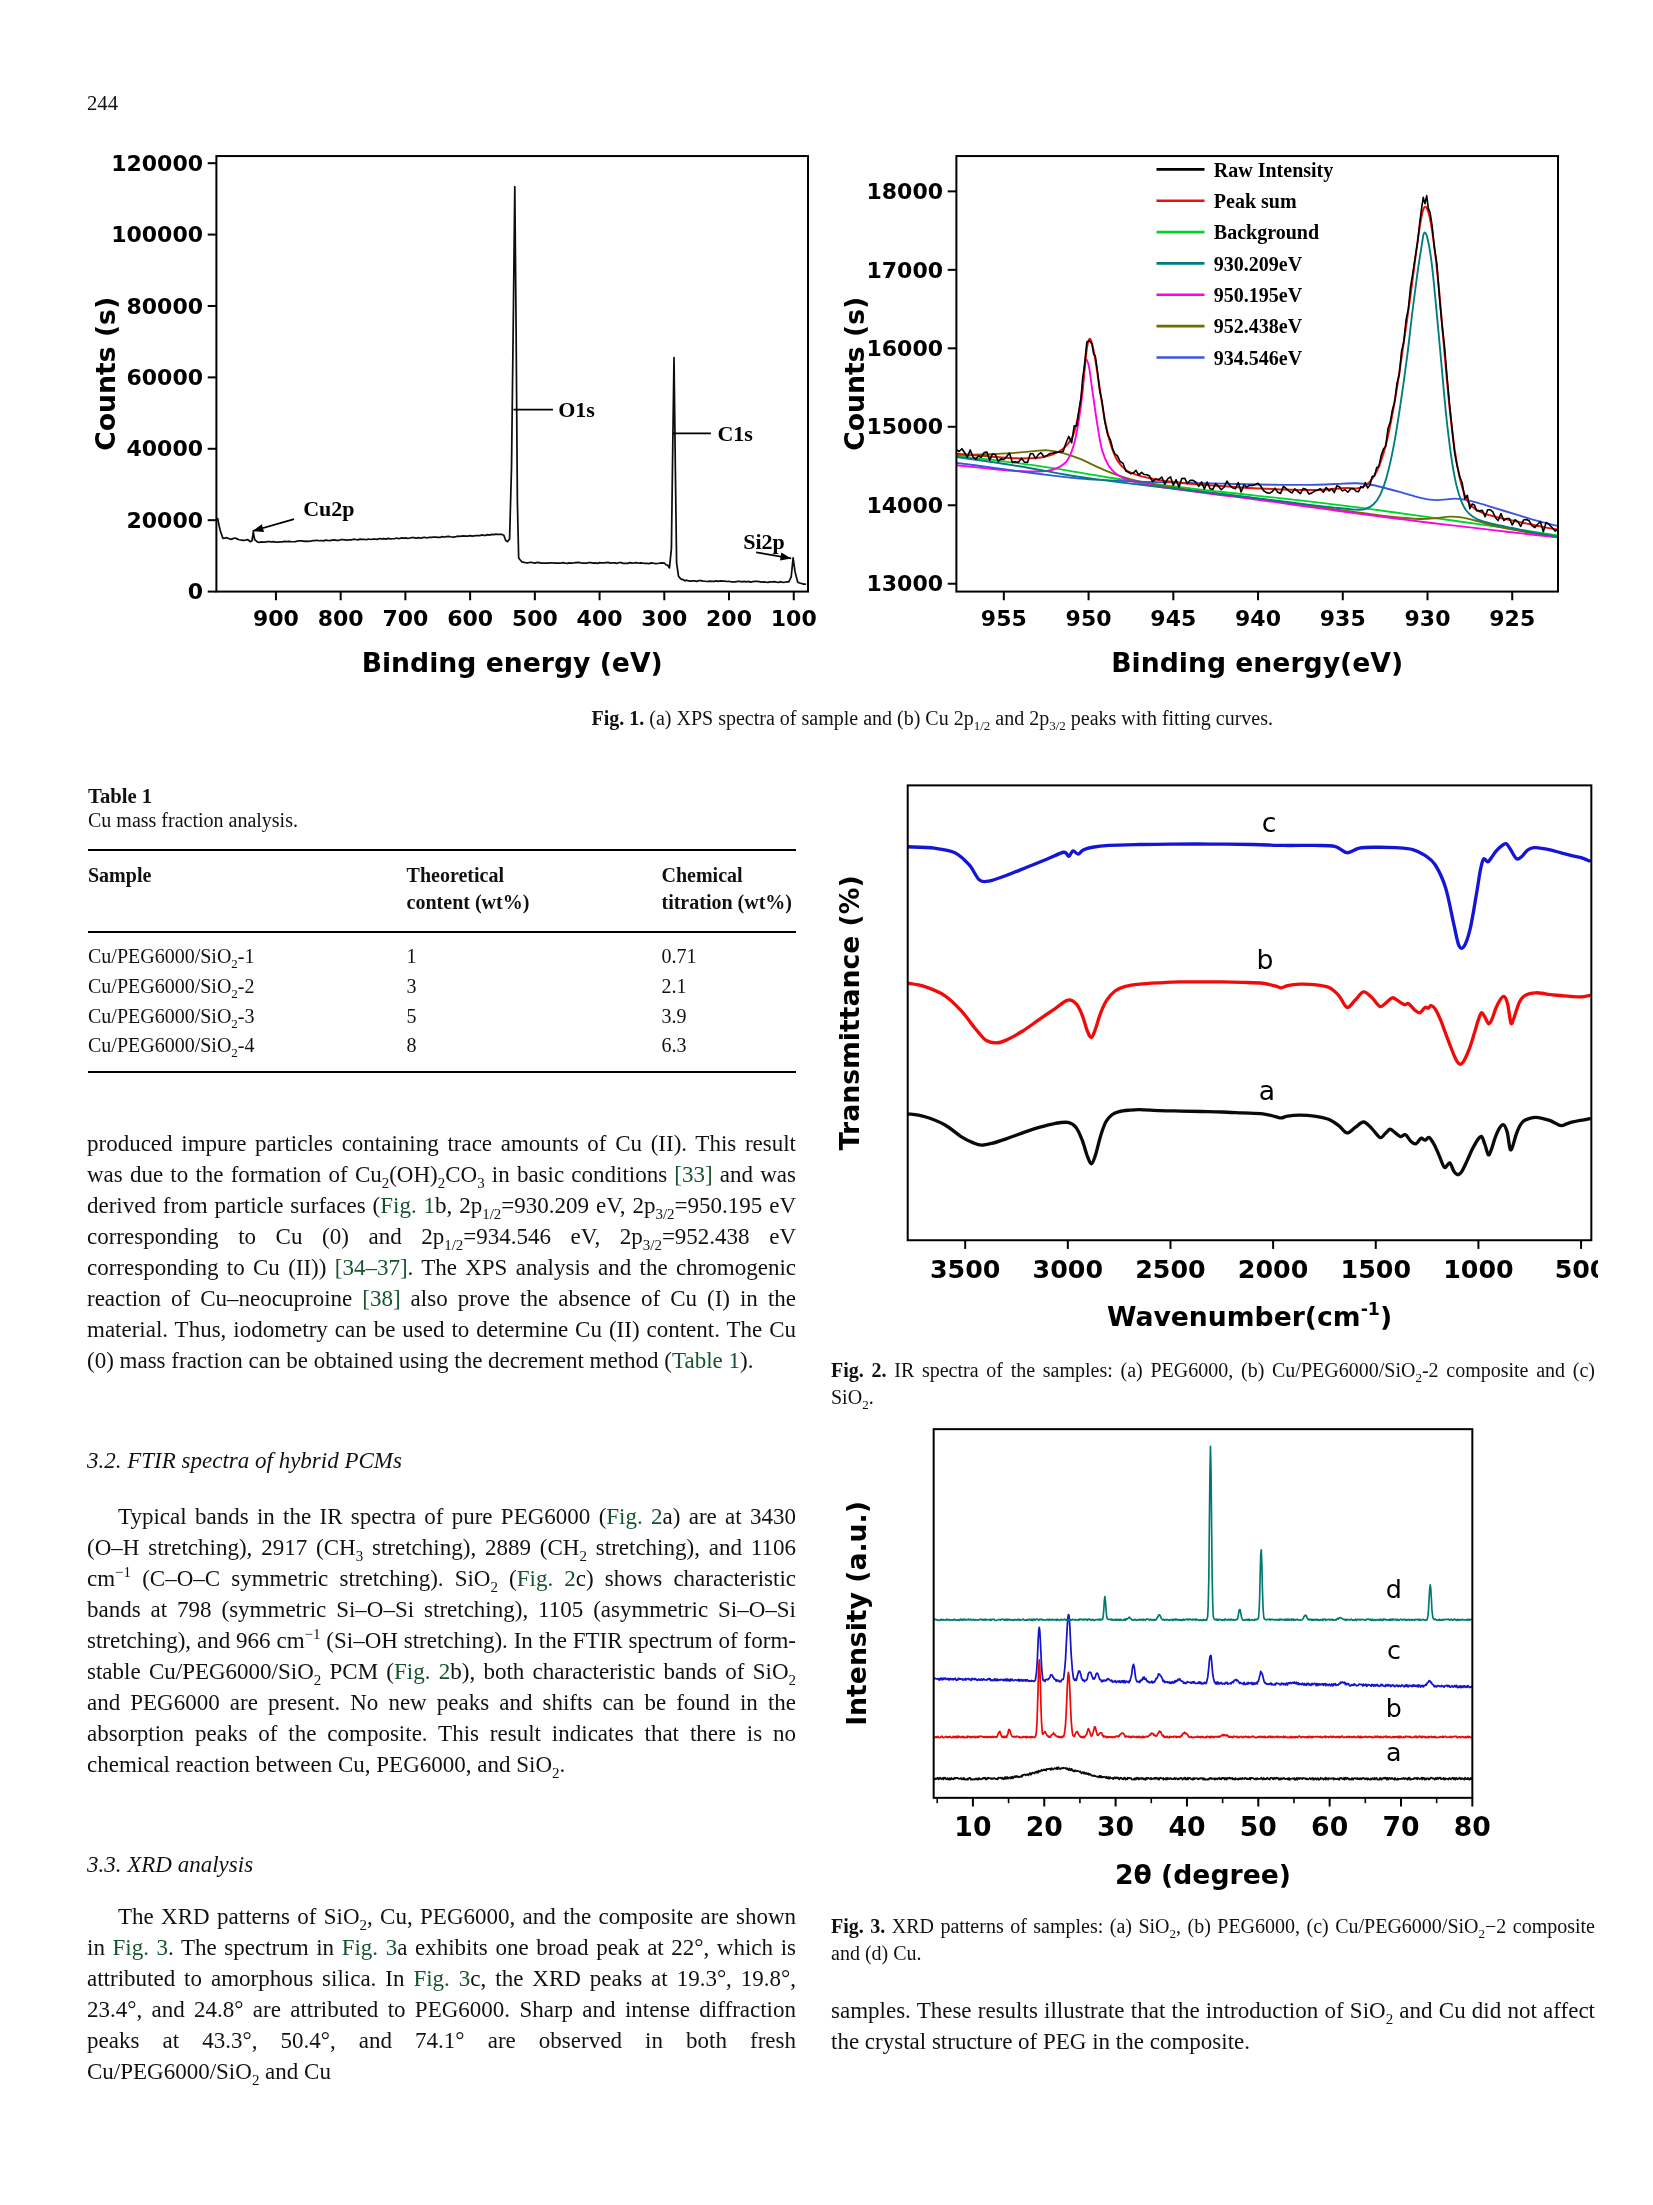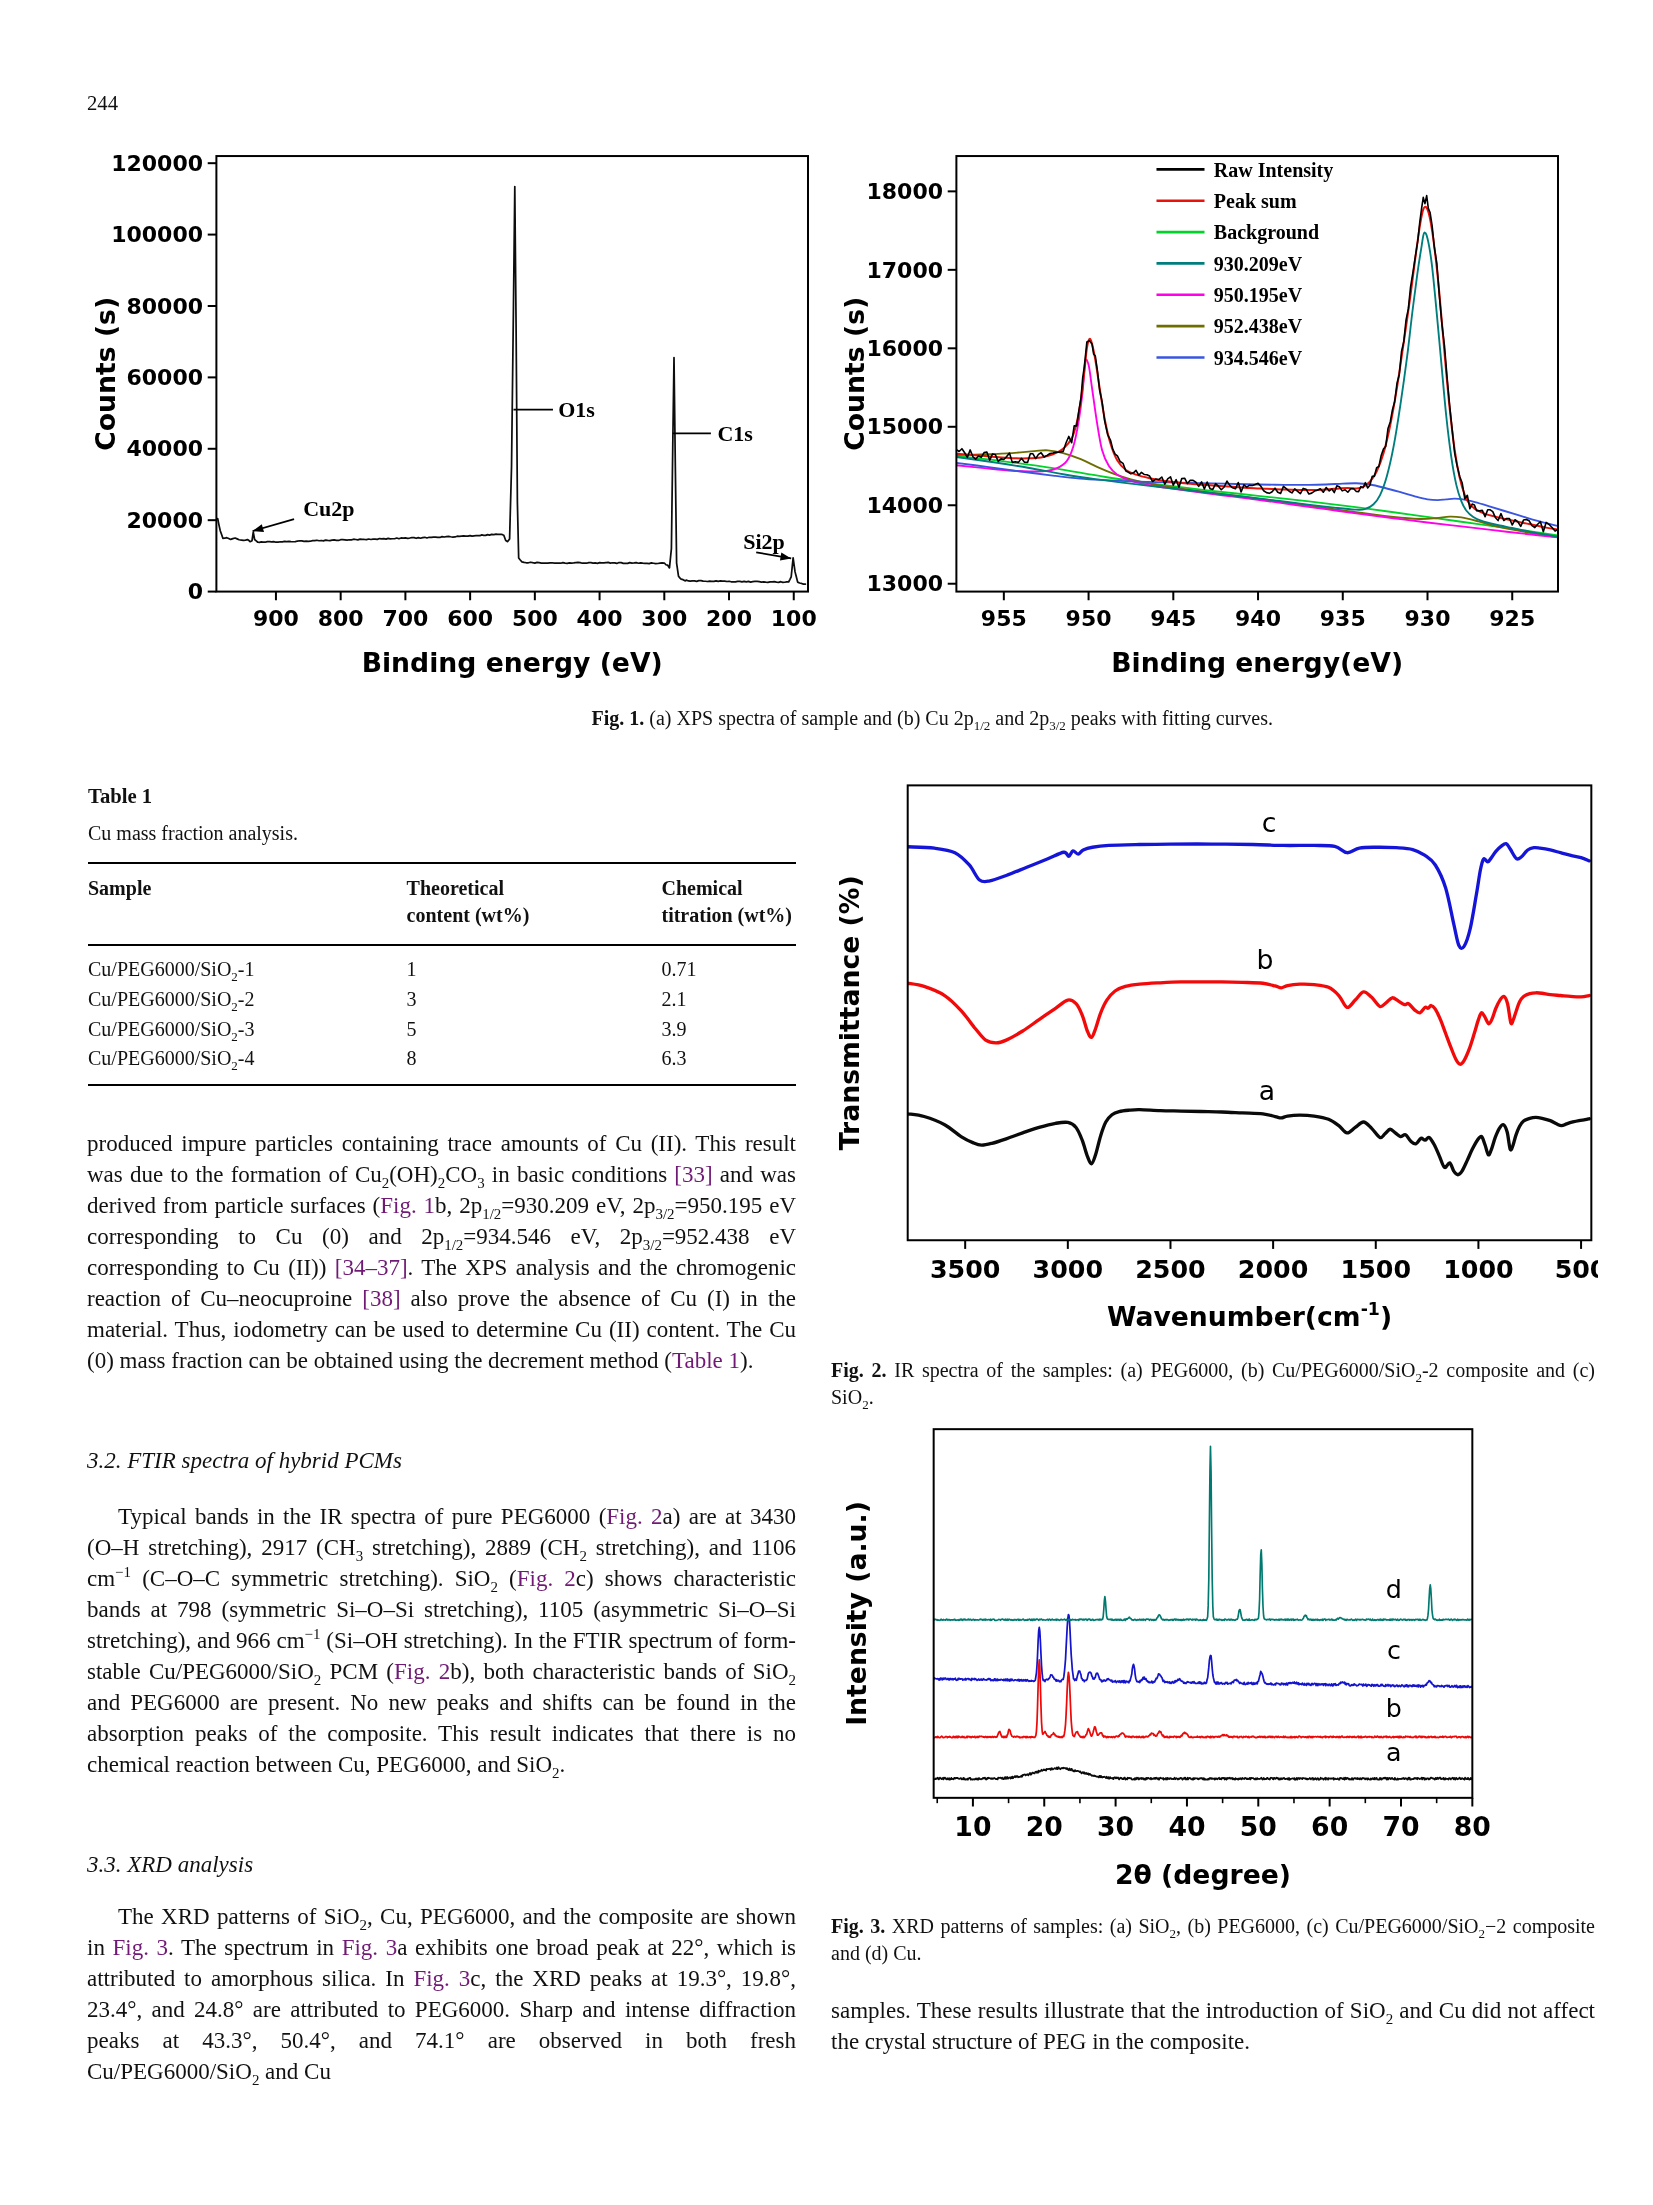--- a/index.html
+++ b/index.html
@@ -8,23 +8,23 @@
   .abs{position:absolute;}
   .hdr-num{font-size:20.7px;}
   .hdr-title{width:100%;text-align:center;font-style:italic;font-size:20.7px;}
   .para{font-size:23px;line-height:31px;text-align:justify;}
   .para.indent{text-indent:31px;}
   .h-it{font-style:italic;font-size:23px;}
   .cap{font-size:20px;line-height:27px;}
   .cap.center{text-align:right;}
   .cap b{font-weight:bold;}
   sub,sup{font-size:65%;line-height:0;}
-  .lnk{color:#701a75;}
+  .lnk{color:#14532d;}
   .tbl-label{font-weight:bold;font-size:20.7px;}
-  .tbl-cap{font-size:20px;margin-top:14px;}
+  .tbl-cap{font-size:20px;margin-top:1px;}
   table.t1{border-collapse:collapse;width:100%;margin-top:17.3px;border-top:2.7px solid #000;border-bottom:2.7px solid #000;}
   table.t1 th{font-weight:bold;text-align:left;vertical-align:top;font-size:20px;line-height:27px;
               padding:10.7px 0 14.7px 0;border-bottom:2px solid #000;}
   table.t1 td{font-size:20px;line-height:27px;padding:1.3px 0;text-align:left;}
   table.t1 tbody tr:first-child td{padding-top:10.7px;}
   table.t1 tbody tr:last-child td{padding-bottom:12px;}
   .cw1{width:45%;} .cw2{width:36%;} .cw3{width:19%;}
   svg.chart{display:block;}
 </style>
 </head>

